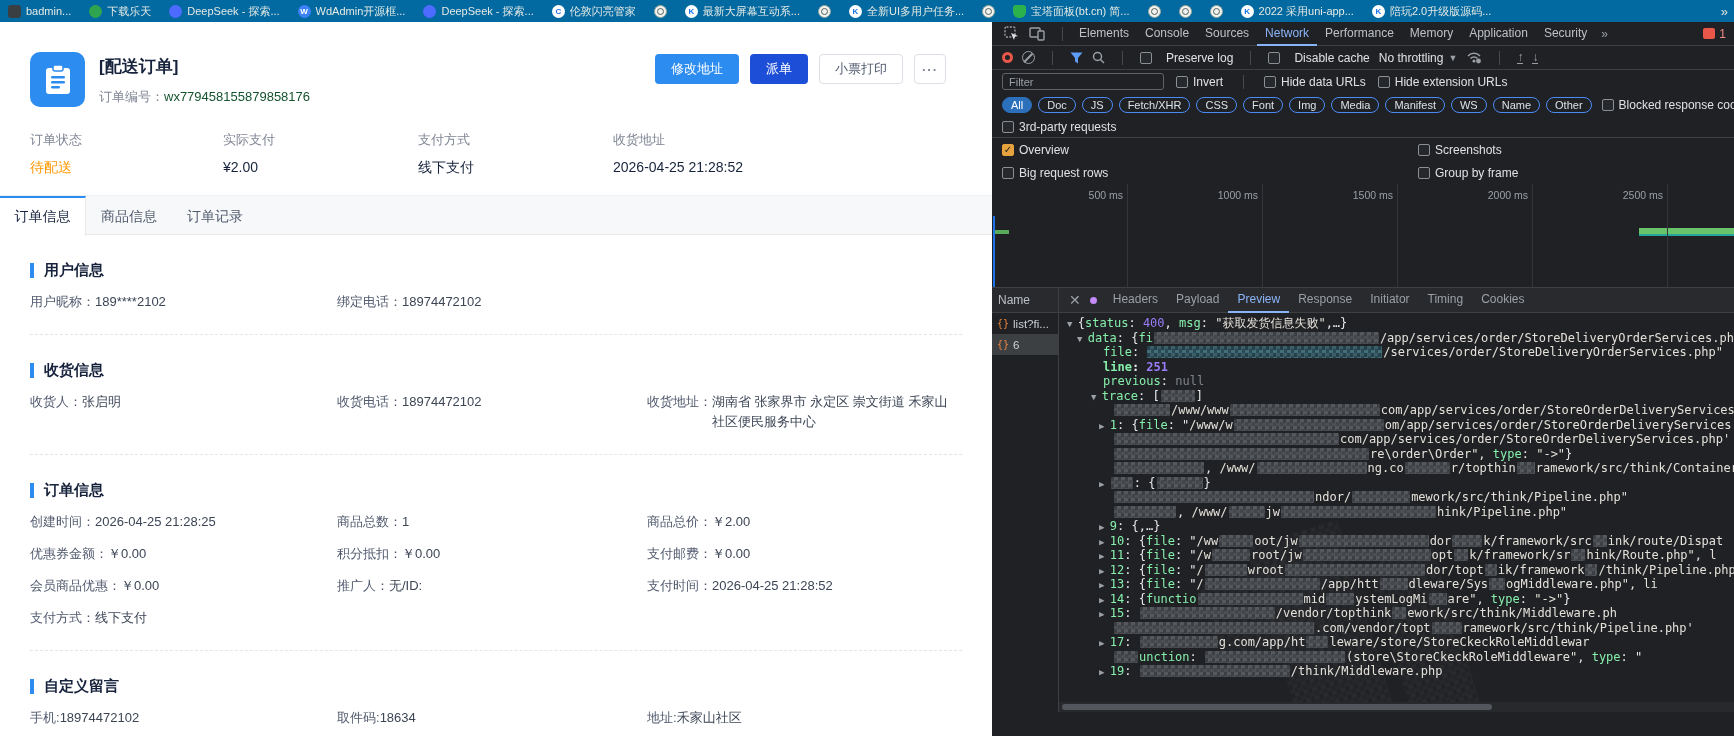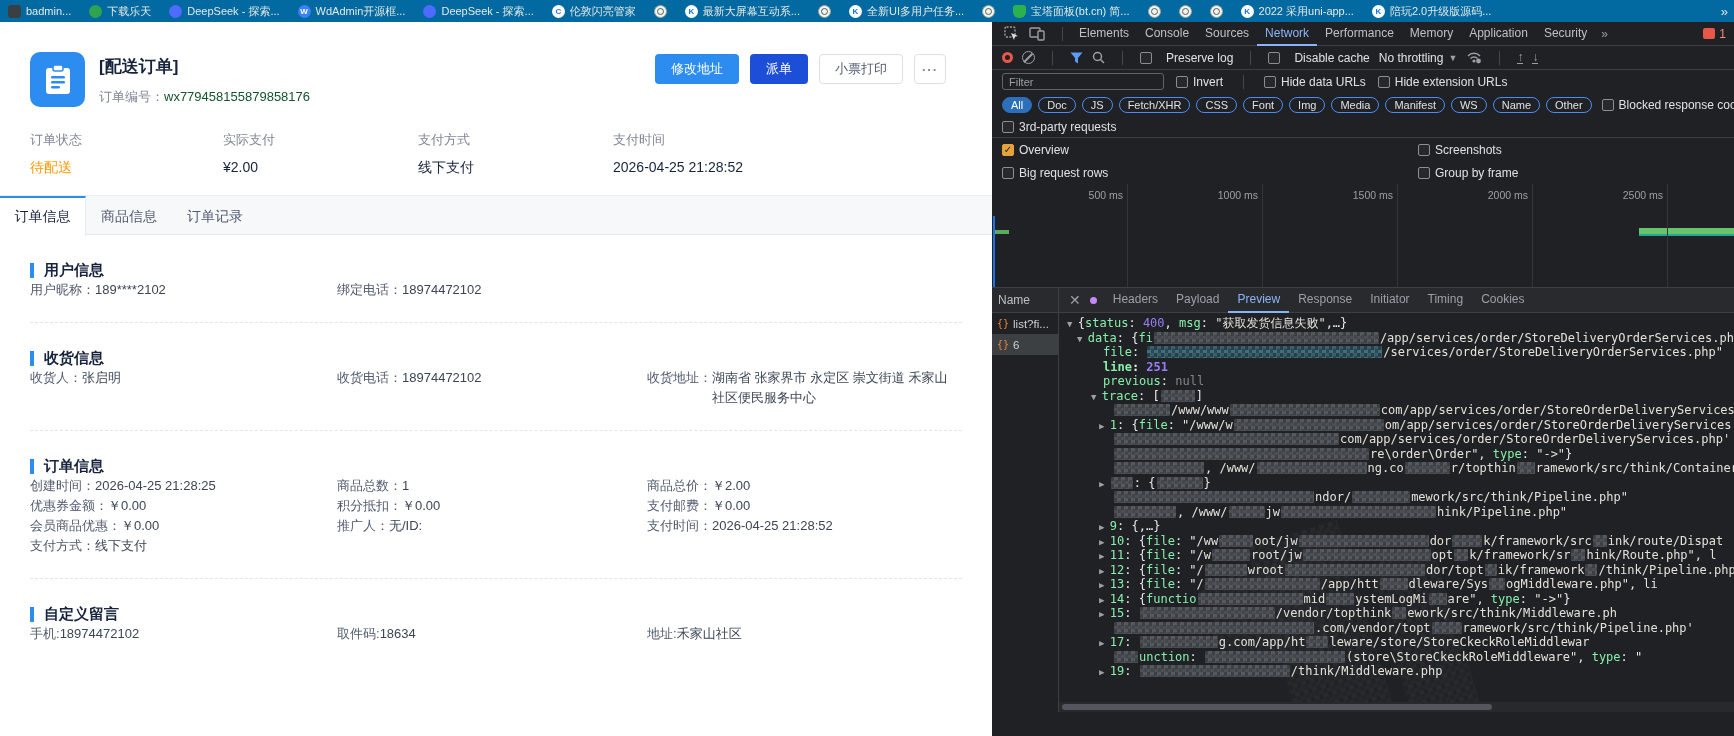--- a/index.html
+++ b/index.html
@@ -40,21 +40,21 @@
   .sum-l{font-size:13px;color:#808695}
   .sum-v{margin-top:10px;font-size:14px;color:#17233d}
   .sum-v.hl{color:#ff9900}
   .tabstrip{margin-top:18px;height:40px;background:#f7f8fa;border-bottom:1px solid #e8eaec;border-top:1px solid #eef0f2;display:flex}
   .ttab{width:86px;height:40px;display:flex;align-items:center;justify-content:center;font-size:14px;color:#515a6e;cursor:pointer;border-top:2px solid transparent}
   .ttab.on{background:#fff;color:#17233d;border-top-color:#2d8cf0;border-right:1px solid #e8eaec;margin-bottom:-1px}
   .section{margin-top:26px}
   .sec-h{display:flex;align-items:center;gap:10px;margin-left:30px}
   .sec-bar{width:4px;height:15px;background:#2d8cf0}
   .sec-t{font-size:15px;font-weight:bold;color:#17233d}
-  .frow{display:grid;grid-template-columns:307px 310px 1fr;margin:0 30px 0 30px}
+  .frow{display:grid;grid-template-columns:307px 310px 1fr;margin:12px 30px 0 30px}
   .frow:first-of-type{margin-top:18px}
   .cell{display:flex;line-height:20px;color:#515a6e;padding-right:12px}
   .cell .cl{flex:0 0 auto}
   .cell .cv{color:#3c4555}
   .divider{border-top:1px dashed #e5e5e5;margin:22px 30px 0 30px}
 
   
   .dt{position:absolute;top:22px;left:992px;right:0;bottom:0;background:#202124;color:#dfe1e5;font-size:12px}
   .dt-row{display:flex;align-items:center}
   .dt-tabs{height:24px;border-bottom:1px solid #3d3f43;padding-left:10px;gap:0}
@@ -226,21 +226,21 @@
       </div>
       <div>
         <div class="sum-l">实际支付</div>
         <div class="sum-v">¥2.00</div>
       </div>
       <div>
         <div class="sum-l">支付方式</div>
         <div class="sum-v">线下支付</div>
       </div>
       <div>
-        <div class="sum-l">支付时间</div>
+        <div class="sum-l">收货地址</div>
         <div class="sum-v">2026-04-25 21:28:52</div>
       </div>
     </div>
 
   <div class="tabstrip">
       <div class="ttab on">订单信息</div>
       <div class="ttab">商品信息</div>
       <div class="ttab">订单记录</div>
     </div>
 

